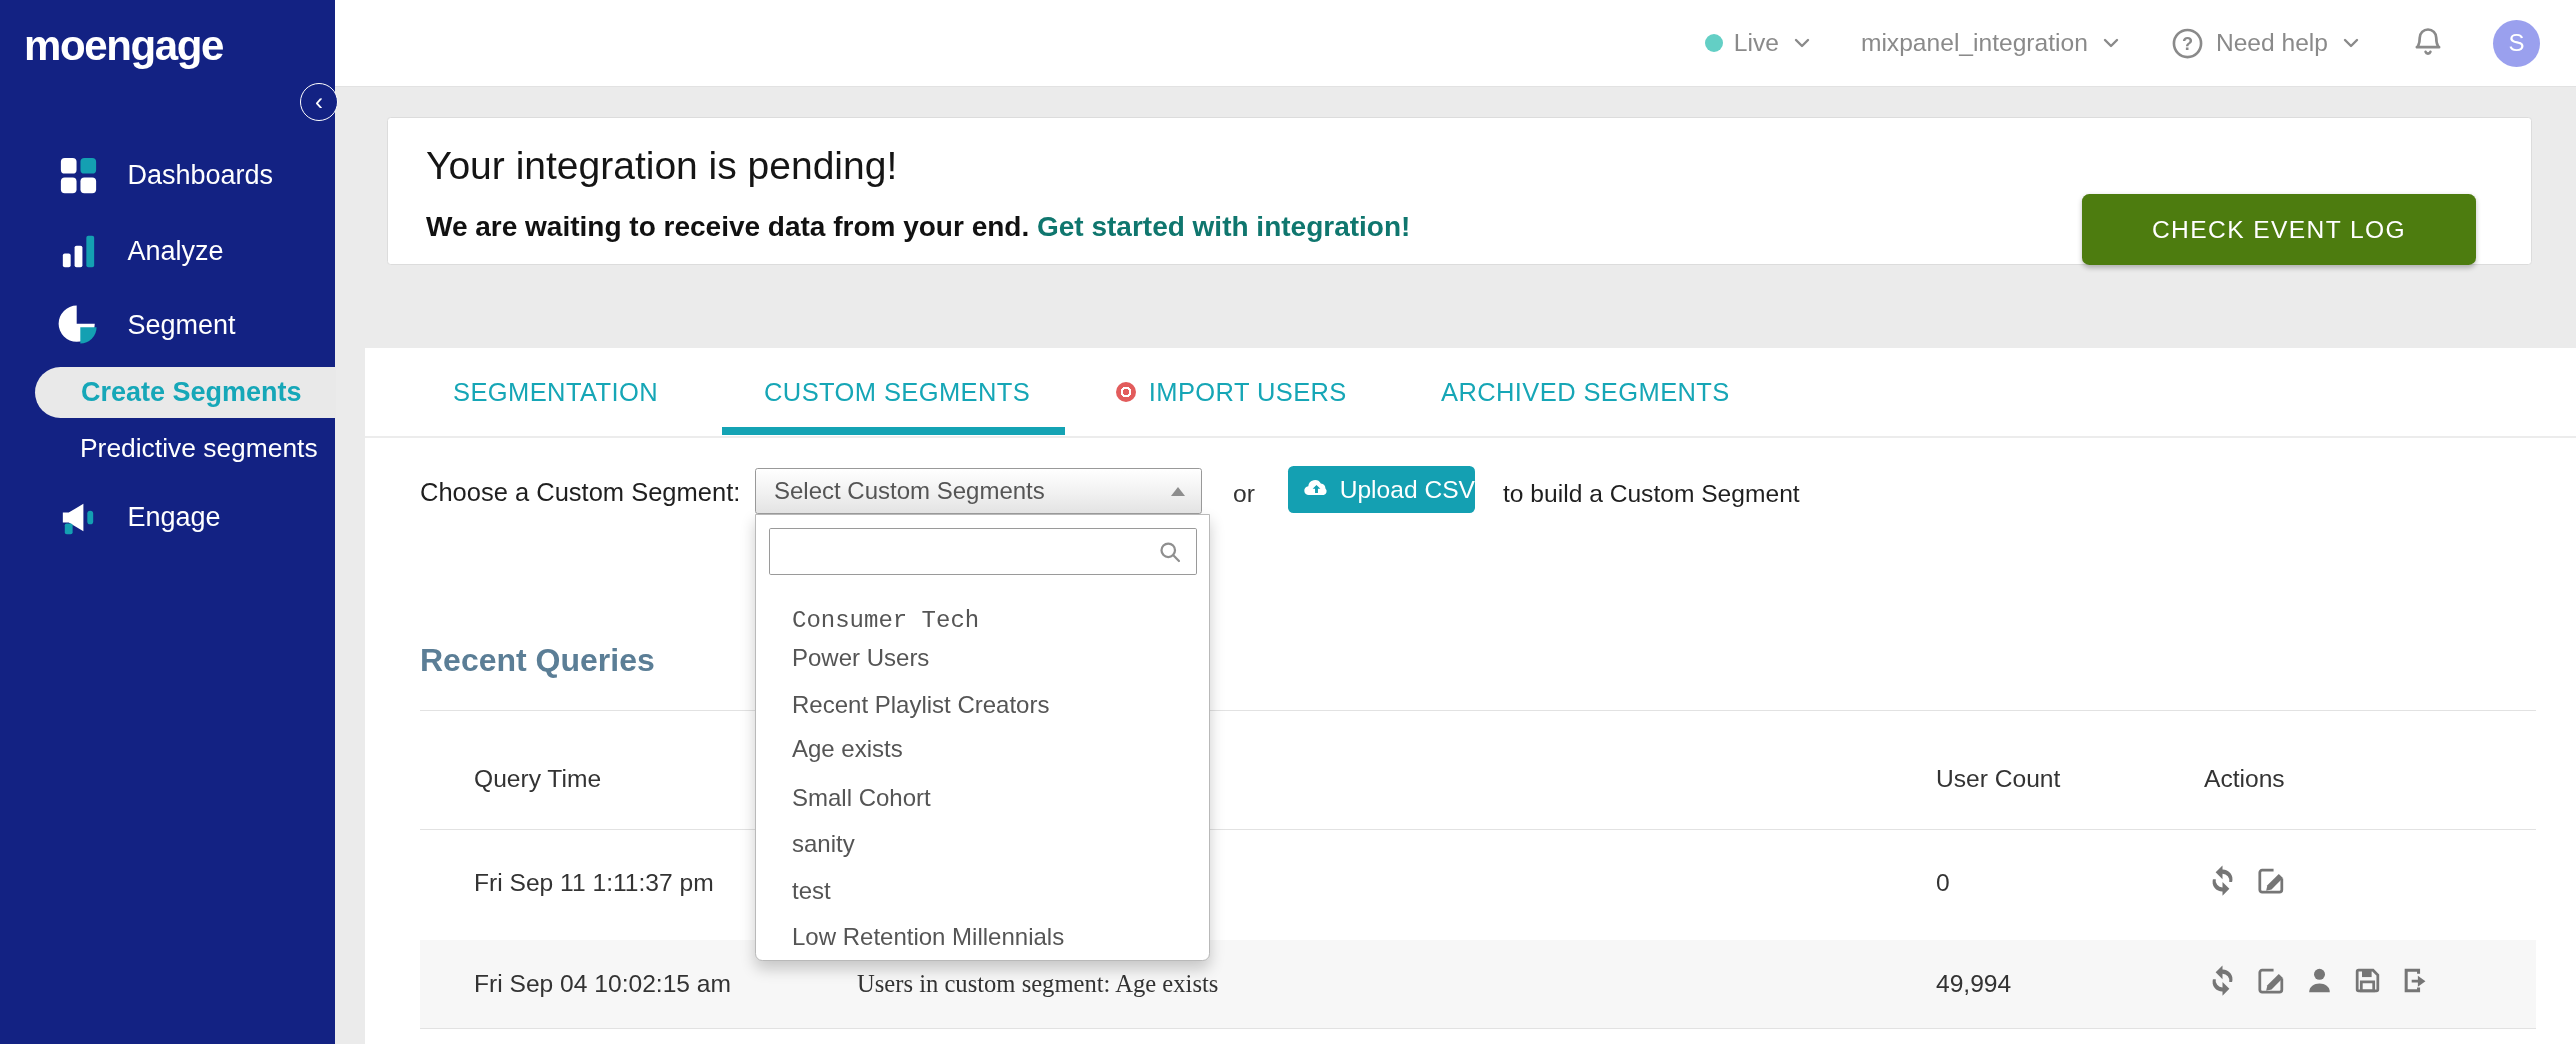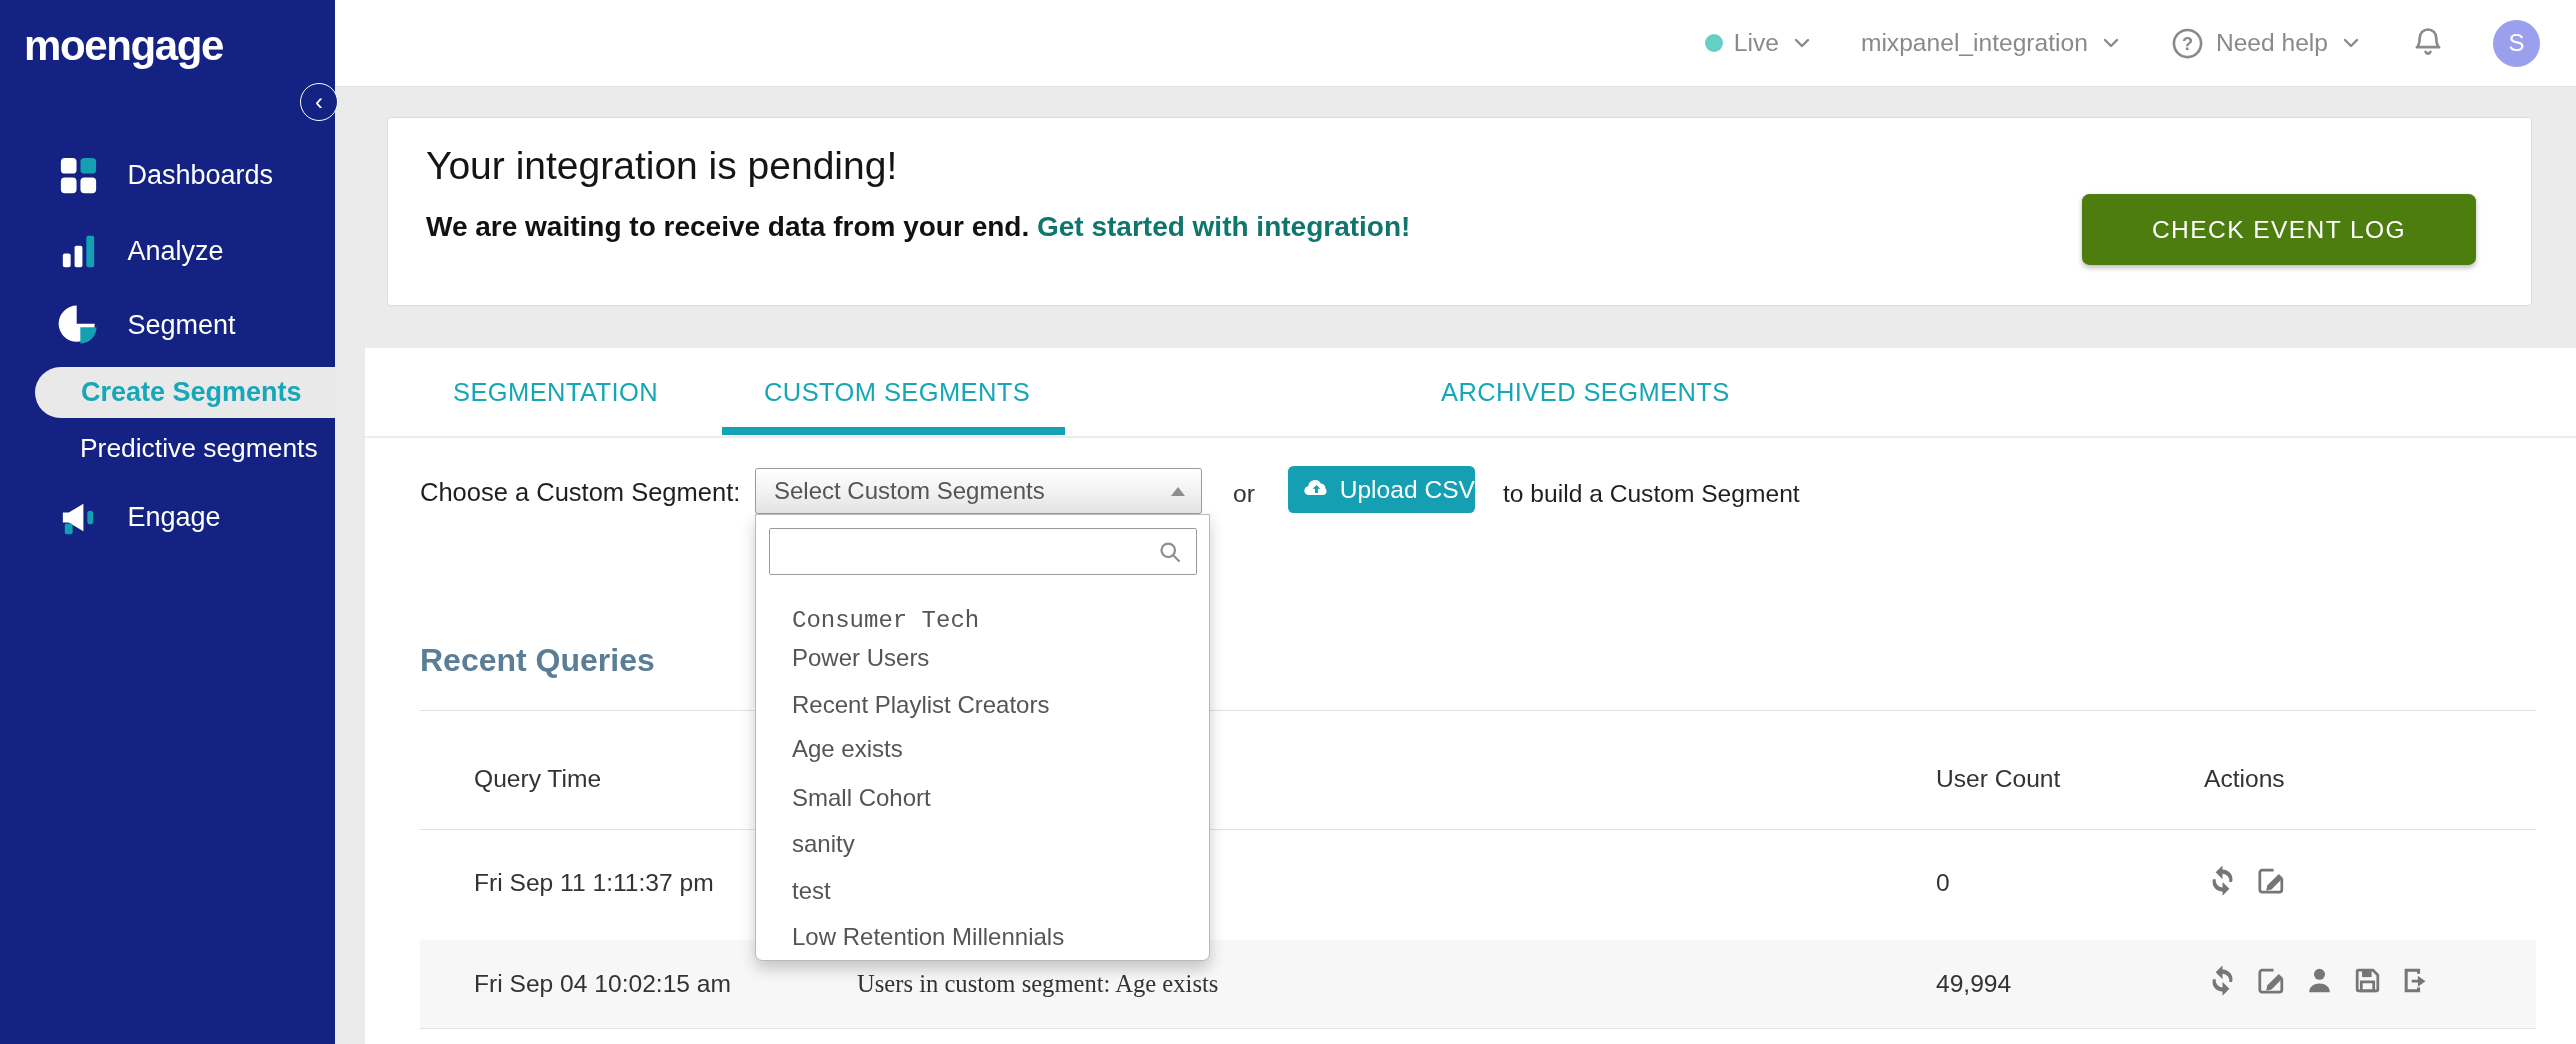--- a/index.html
+++ b/index.html
@@ -29,21 +29,21 @@
   .nav-icon { width:47px; height:47px; margin-left:55px; margin-right:25.5px; flex:0 0 auto; }
   .ni-dash { top:146px; } .ni-analyze { top:222px; } .ni-segment { top:296px; } .ni-engage { top:488px; }
   .nav-sub { position:absolute; left:0; width:335px; height:51px; display:flex; align-items:center;
             color:#fff; font-size:26.4px; cursor:pointer; padding-left:80px; }
   .ni-predictive { top:423px; }
   .nav-active { position:absolute; left:35px; top:367px; width:301px; height:51px; background:#e9e9e9;
             border-radius:25.5px 0 0 25.5px; display:flex; align-items:center; padding-left:46px;
             color:#16a7b8; font-size:27px; font-weight:700; cursor:pointer; }
 
   
-  .banner { position:absolute; left:387px; top:117px; width:2145px; height:189px; background:#fff;
+  .banner { position:absolute; left:387px; top:117px; width:2145px; height:148px; background:#fff;
             border:0.9px solid #dcdcdc; border-radius:3.6px; }
   .banner-title { position:absolute; left:38px; top:25.5px; font-size:39px; font-weight:400; color:#151515; }
   .banner-msg { position:absolute; left:38px; top:93px; font-size:28px; font-weight:700; color:#111; }
   .banner-link { color:#0f766e; cursor:pointer; }
   .banner-btn { position:absolute; right:55px; top:76px; width:394px; height:71px; background:#4d7c0f;
             border:none; border-radius:7.3px; color:#fff; font-size:24.6px; letter-spacing:1.4px;
             box-shadow:0 2.7px 5.5px rgba(0,0,0,0.25); cursor:pointer; }
 
   
   .main-card { position:absolute; left:365px; top:348px; right:0; bottom:0; background:#fff; }
@@ -193,20 +193,24 @@
 
   <div class="main-card">
     <div class="tabs-border"></div>
 
     <div class="tab tab-1">
       <span>SEGMENTATION</span>
     </div>
     <div class="tab tab-2">
       <span>CUSTOM SEGMENTS</span>
     </div>
+    <div class="tab tab-3">
+      <span class="badge-dot"></span>
+      <span>IMPORT USERS</span>
+    </div>
     <div class="tab tab-4">
       <span>ARCHIVED SEGMENTS</span>
     </div>
     <div class="tab-underline"></div>
 
     <div class="picker-label">Choose a Custom Segment:</div>
 
     <div class="select-box">
       <span>Select Custom Segments</span>
       <span class="tri-up"></span>

